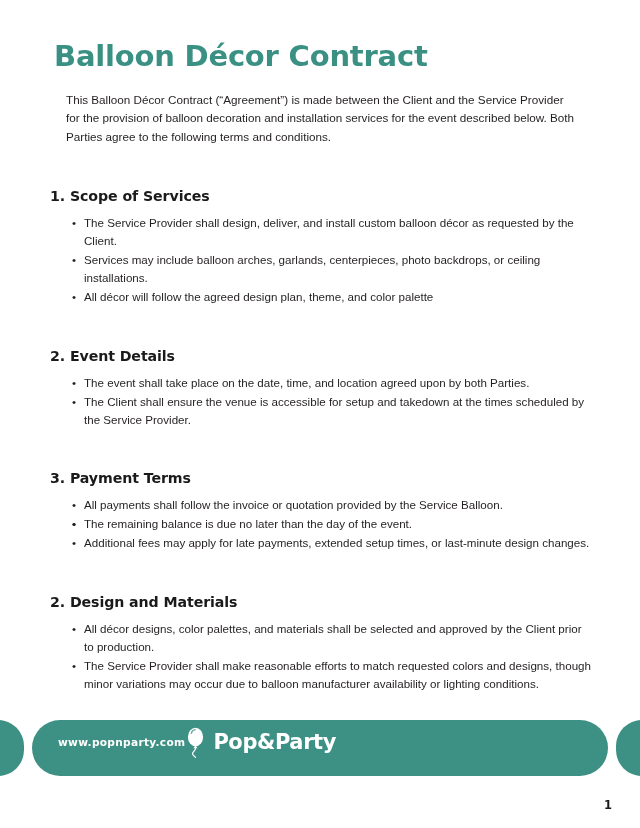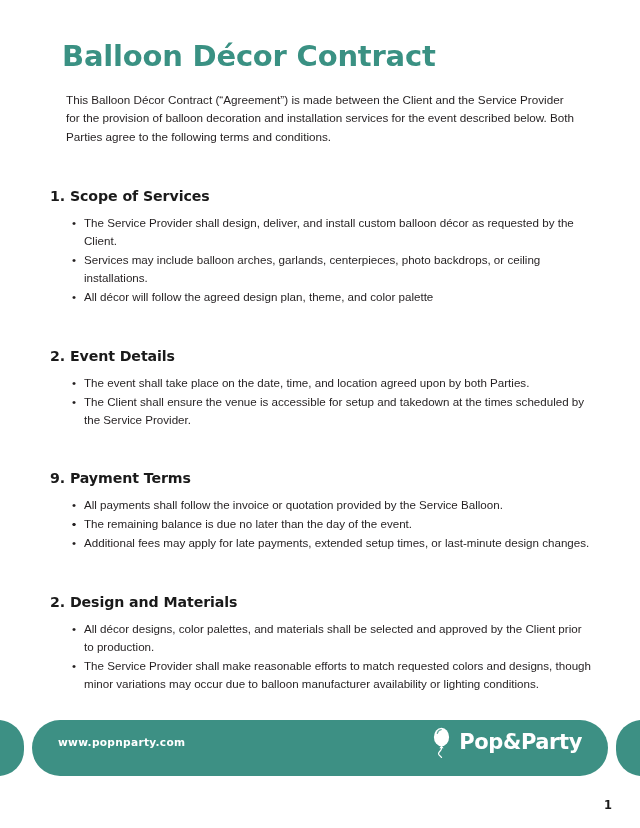--- a/index.html
+++ b/index.html
@@ -30,21 +30,21 @@
     width: 542px;
   }
 
   .doc-title {
     font-family: "DejaVu Sans", "Liberation Sans", sans-serif;
     font-size: 29px;
     font-weight: bold;
     color: #3a9183;
     letter-spacing: -0.2px;
     line-height: 1.15;
-    margin: 0 0 18px 12px;
+    margin: 0 0 18px 4px;
   }
 
   .intro {
     font-size: 11.7px;
     line-height: 1.55;
     color: #231f20;
     margin: 16px;
     letter-spacing: 0.0px;
   }
 
@@ -110,21 +110,20 @@
     position: absolute;
     left: 32px;
     top: 0;
     width: 576px;
     height: 56px;
     background: #3d9084;
     border-radius: 28px;
     box-sizing: border-box;
     display: flex;
     align-items: center;
-    justify-content: space-between;
     padding: 0 26px 12px 26px;
   }
   .footer-url {
     color: #ffffff;
     font-family: "DejaVu Sans", "Liberation Sans", sans-serif;
     font-size: 10.6px;
     font-weight: bold;
     letter-spacing: 0.3px;
   }
   .brand {
@@ -177,21 +176,21 @@
           </ul>
         </div>
         <div class="section">
           <h2 class="section-heading">2. Event Details</h2>
           <ul class="bullets">
             <li><span class="bullet-dot">•</span><span>The event shall take place on the date, time, and location agreed upon by both Parties.</span></li>
             <li><span class="bullet-dot">•</span><span>The Client shall ensure the venue is accessible for setup and takedown at the times scheduled by the Service Provider.</span></li>
           </ul>
         </div>
         <div class="section">
-          <h2 class="section-heading">9. Payment Terms</h2>
+          <h2 class="section-heading">3. Payment Terms</h2>
           <ul class="bullets">
             <li><span class="bullet-dot">•</span><span>All payments shall follow the invoice or quotation provided by the Service Balloon.</span></li>
             <li><span class="bullet-dot">•</span></li>
             <li><span class="bullet-dot">•</span><span>The remaining balance is due no later than the day of the event.</span></li>
             <li><span class="bullet-dot">•</span><span>Additional fees may apply for late payments, extended setup times, or last-minute design changes.</span></li>
           </ul>
         </div>
         <div class="section">
           <h2 class="section-heading">2. Design and Materials</h2>
           <ul class="bullets">

